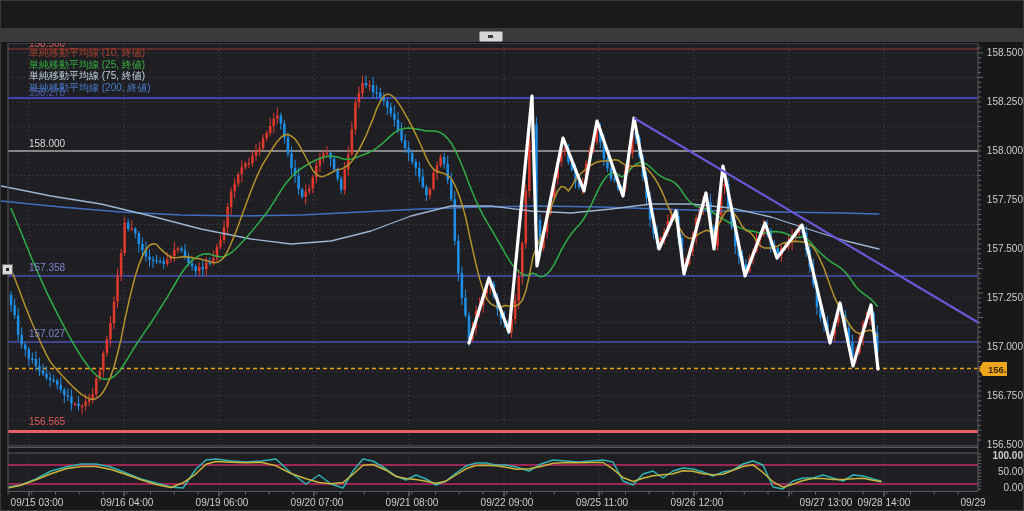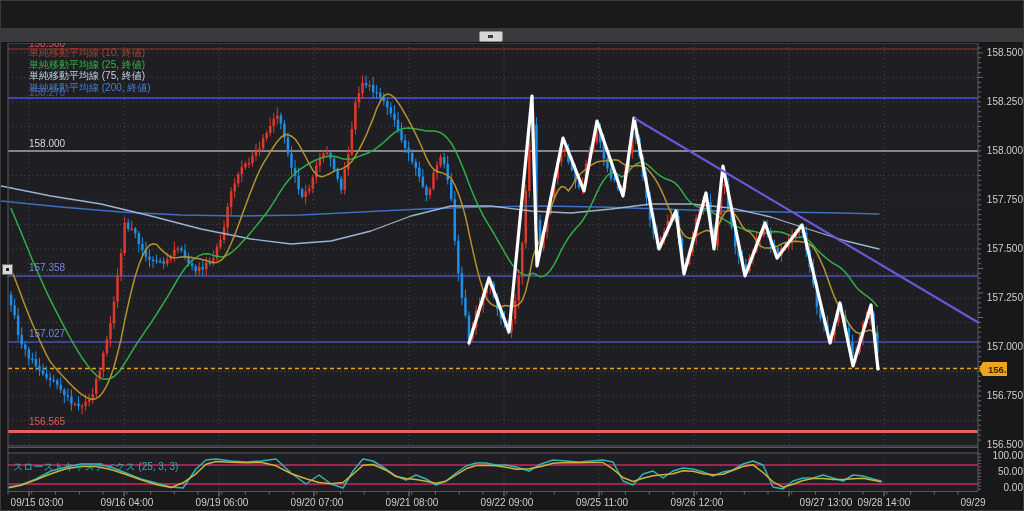--- a/index.html
+++ b/index.html
@@ -751,40 +751,39 @@
         <div class="pricelabel" style="left: 28px; top: 415px; color: rgb(224, 90, 90);">156.565</div>
         <div class="axislabel" style="left: 982px; top: 46px;">158.500</div>
         <div class="axislabel" style="left: 982px; top: 95px;">158.250</div>
         <div class="axislabel" style="left: 982px; top: 144px;">158.000</div>
         <div class="axislabel" style="left: 982px; top: 193px;">157.750</div>
         <div class="axislabel" style="left: 982px; top: 242px;">157.500</div>
         <div class="axislabel" style="left: 982px; top: 291px;">157.250</div>
         <div class="axislabel" style="left: 982px; top: 340px;">157.000</div>
         <div class="axislabel" style="left: 982px; top: 389px;">156.750</div>
         <div class="axislabel" style="left: 982px; top: 438px;">156.500</div>
-        <div class="axislabel" style="left: 982px; top: 449px;">100.00</div>
+        <div class="axislabel" style="left: 982px; top: 449px; font-weight: bold;">100.00</div>
         <div class="axislabel" style="left: 982px; top: 465px;">50.00</div>
         <div class="axislabel" style="left: 982px; top: 481px;">0.00</div>
         <div class="xlabel" style="left: 36px; top: 496px;">09/15 03:00</div>
         <div class="xlabel" style="left: 126px; top: 496px;">09/16 04:00</div>
         <div class="xlabel" style="left: 221px; top: 496px;">09/19 06:00</div>
         <div class="xlabel" style="left: 316px; top: 496px;">09/20 07:00</div>
         <div class="xlabel" style="left: 411px; top: 496px;">09/21 08:00</div>
         <div class="xlabel" style="left: 506px; top: 496px;">09/22 09:00</div>
         <div class="xlabel" style="left: 601px; top: 496px;">09/25 11:00</div>
         <div class="xlabel" style="left: 696px; top: 496px;">09/26 12:00</div>
         <div class="xlabel" style="left: 788px; top: 496px; margin-left: 37px;">09/27 13:00</div>
         <div class="xlabel" style="left: 883px; top: 496px;">09/28 14:00</div>
         <div class="xlabel" style="left: 972px; top: 496px;">09/29</div>
       </div>
 
     <div class="price-tag">
       <span>156.885</span>
     </div>
-    <div class="stoch-label">スローストキャスティクス (25, 3, 3)</div>
     <div class="handle">
         <i></i>
       </div>
   </div>
 
   <div class="toolbar">
     <div class="collapse-btn">
         <div class="glyph"></div>
       </div>
   </div>

